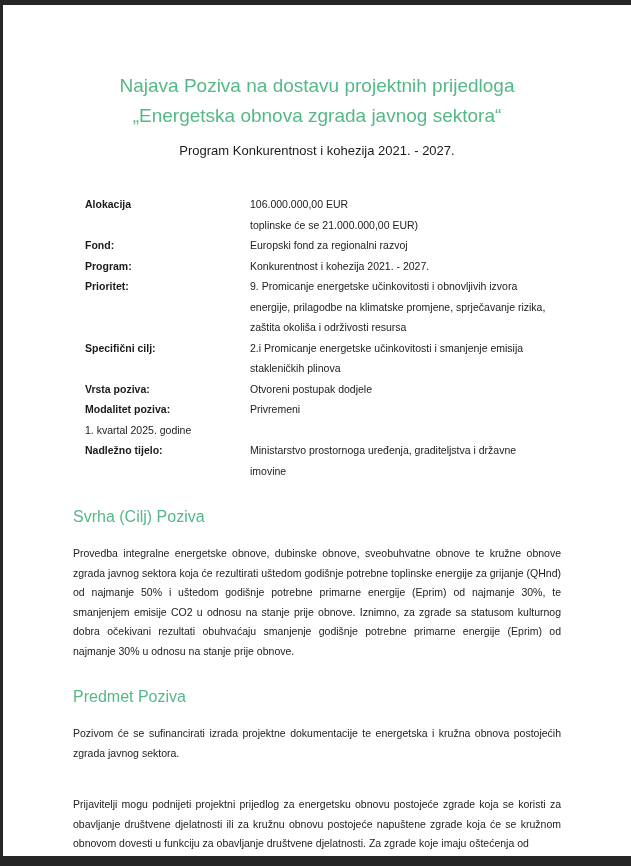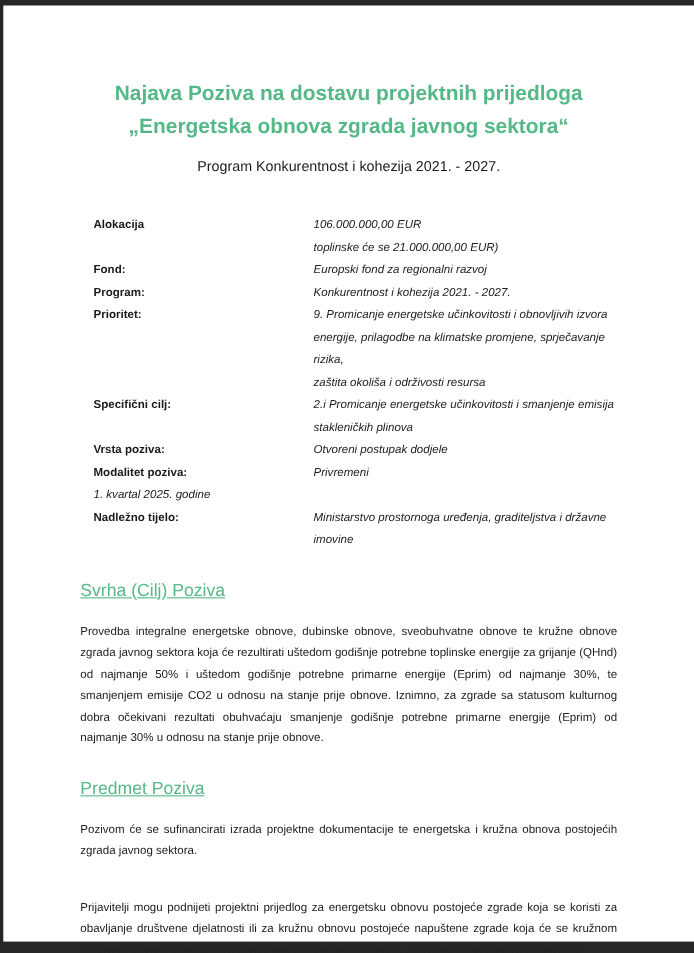--- a/index.html
+++ b/index.html
@@ -24,49 +24,48 @@
     padding: 0 70px;
   }
   h1.doc-title {
     margin: 66px 0 0 0;
     font-size: 19px;
     line-height: 30px;
     font-weight: 400;
     text-align: center;
     color: var(--accent-green, #55b887);
   }
-  h1.doc-title .t-line { display: block; font-weight: bold; }
+  h1.doc-title .t-line { display: block; }
   .subtitle {
     margin-top: 12px;
     text-align: center;
     font-size: 13px;
     line-height: 15px;
     color: #1c1c1c;
   }
   .details {
     margin: 36px 0 0 12px;
     font-size: 10.5px;
     line-height: 20.5px;
   }
-  .d-row { display: flex; gap: 35px; }
+  .d-row { display: flex; }
   .d-label {
     width: 165px;
     flex: 0 0 165px;
     font-weight: bold;
     color: #1a1a1a;
   }
-  .d-value { flex: 1; font-style: italic; }
+  .d-value { flex: 1; }
   .d-line { display: block; }
   h2.section-heading {
     margin: 26px 0 0 0;
     font-size: 16px;
     line-height: 20px;
     font-weight: 400;
     color: var(--accent-green, #55b887);
-    text-decoration: underline;
   }
   p.body-par {
     margin: 17px 0 0 0;
     font-size: 10.5px;
     line-height: 19.5px;
     text-align: justify;
     color: #222222;
   }
   section { display: block; }
 </style>

